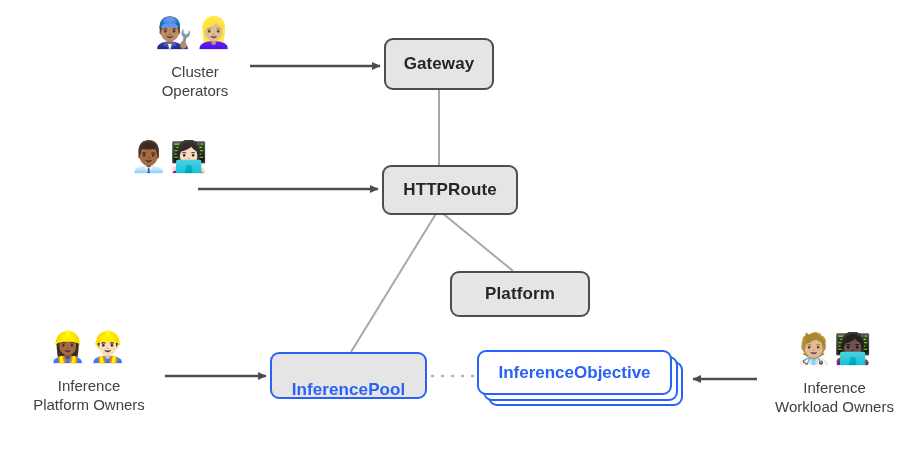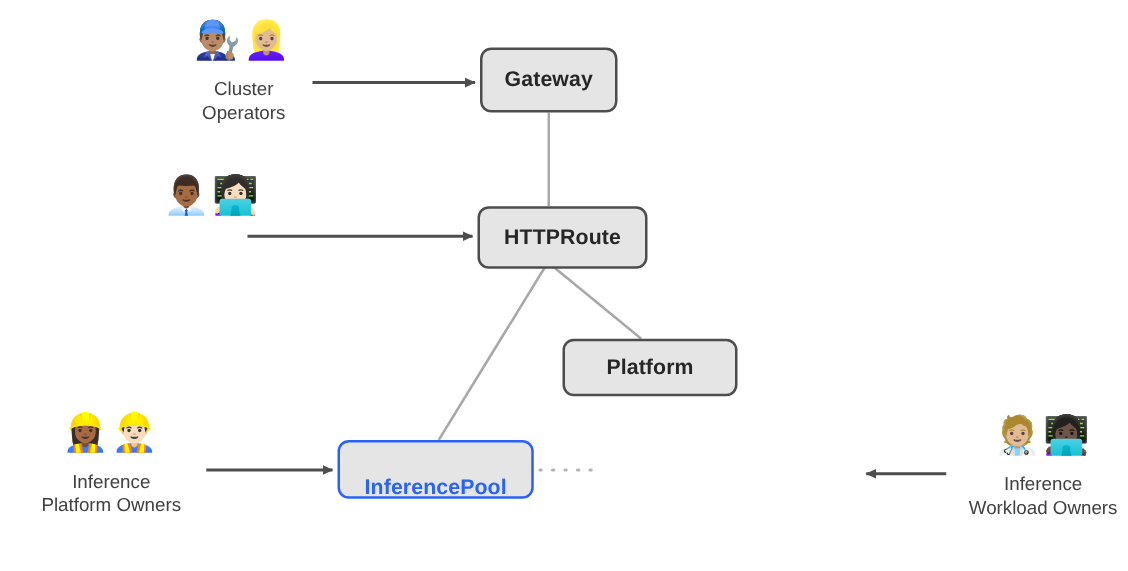--- a/index.html
+++ b/index.html
@@ -151,20 +151,27 @@
   </div>
 
   <div class="node node-gray" style="left:450px; top:271px; width:140px; height:46px;">
     <span class="node-label">Platform</span>
   </div>
 
   <div class="node node-blue" style="left:270px; top:352px; width:157px; height:47px;">
     <span class="node-label">InferencePool</span>
   </div>
 
+  <div class="stack-wrap" style="left:477px; top:350px; width:216px; height:62px;">
+    <div class="stack-back" style="left:11px; top:11px; width:195px; height:45px;"></div>
+    <div class="stack-back" style="left:6px; top:6px; width:195px; height:45px;"></div>
+    <div class="stack-front" style="width:195px; height:45px;">
+      <span class="node-label">InferenceObjective</span>
+    </div>
+  </div>
 
   <div class="actor" style="left:125px; top:16px; width:140px;">
     <div class="actor-emoji">👨🏽‍🔧👱🏼‍♀️</div>
     <div class="actor-caption">Cluster
 Operators</div>
   </div>
 
   <div class="actor" style="left:95px; top:140px; width:150px;">
     <div class="actor-emoji">👨🏾‍💼👩🏻‍💻</div>
   </div>

